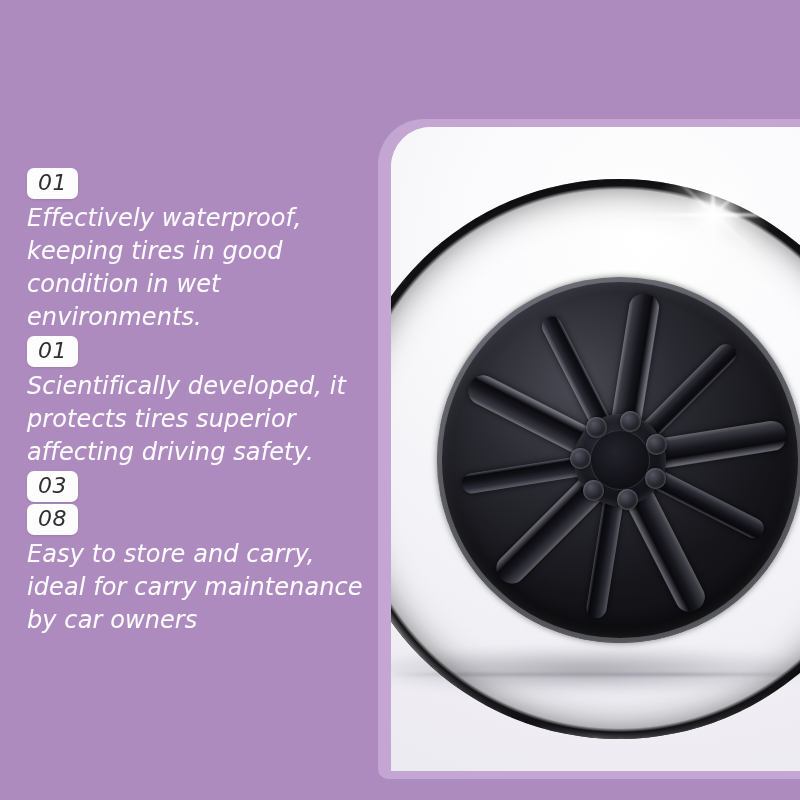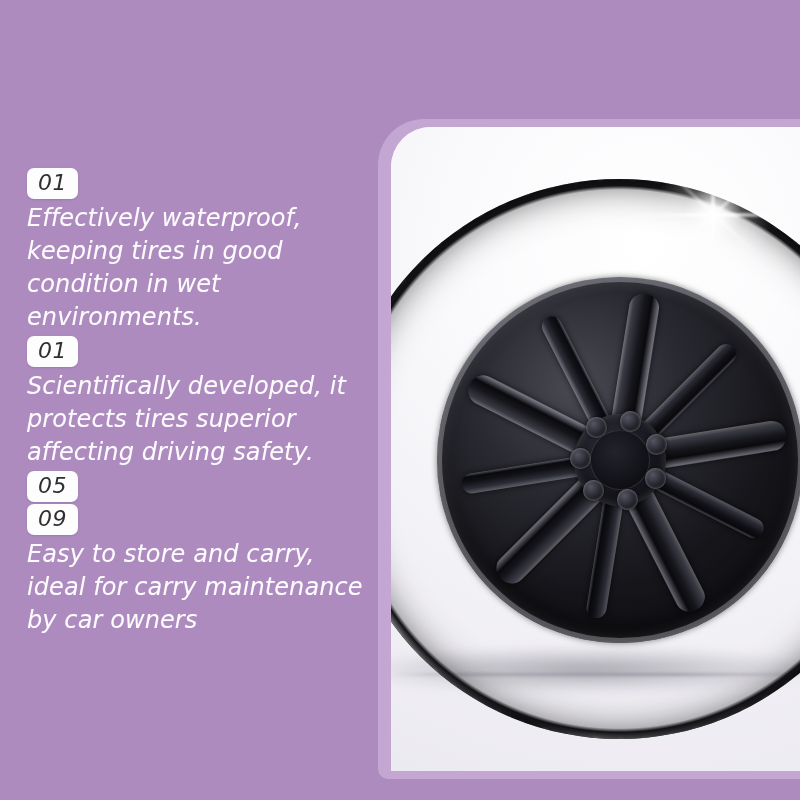--- a/index.html
+++ b/index.html
@@ -350,25 +350,25 @@
       <span class="feature-badge">01</span>
       <p class="feature-text">Effectively waterproof, keeping tires in good condition in wet environments.</p>
     </div>
 
     <div class="feature-item">
       <span class="feature-badge">01</span>
       <p class="feature-text">Scientifically developed, it protects tires superior affecting driving safety.</p>
     </div>
 
     <div class="feature-item">
-      <span class="feature-badge">05</span>
+      <span class="feature-badge">03</span>
     </div>
 
     <div class="feature-item">
-      <span class="feature-badge">09</span>
+      <span class="feature-badge">08</span>
       <p class="feature-text">Easy to store and carry, ideal for carry maintenance by car owners</p>
     </div>
 
   </div>
 
   <div id="product-panel-shadow"></div>
   <div id="product-panel">
     <div id="product-photo">
 
       <div id="floor-shadow"></div>

